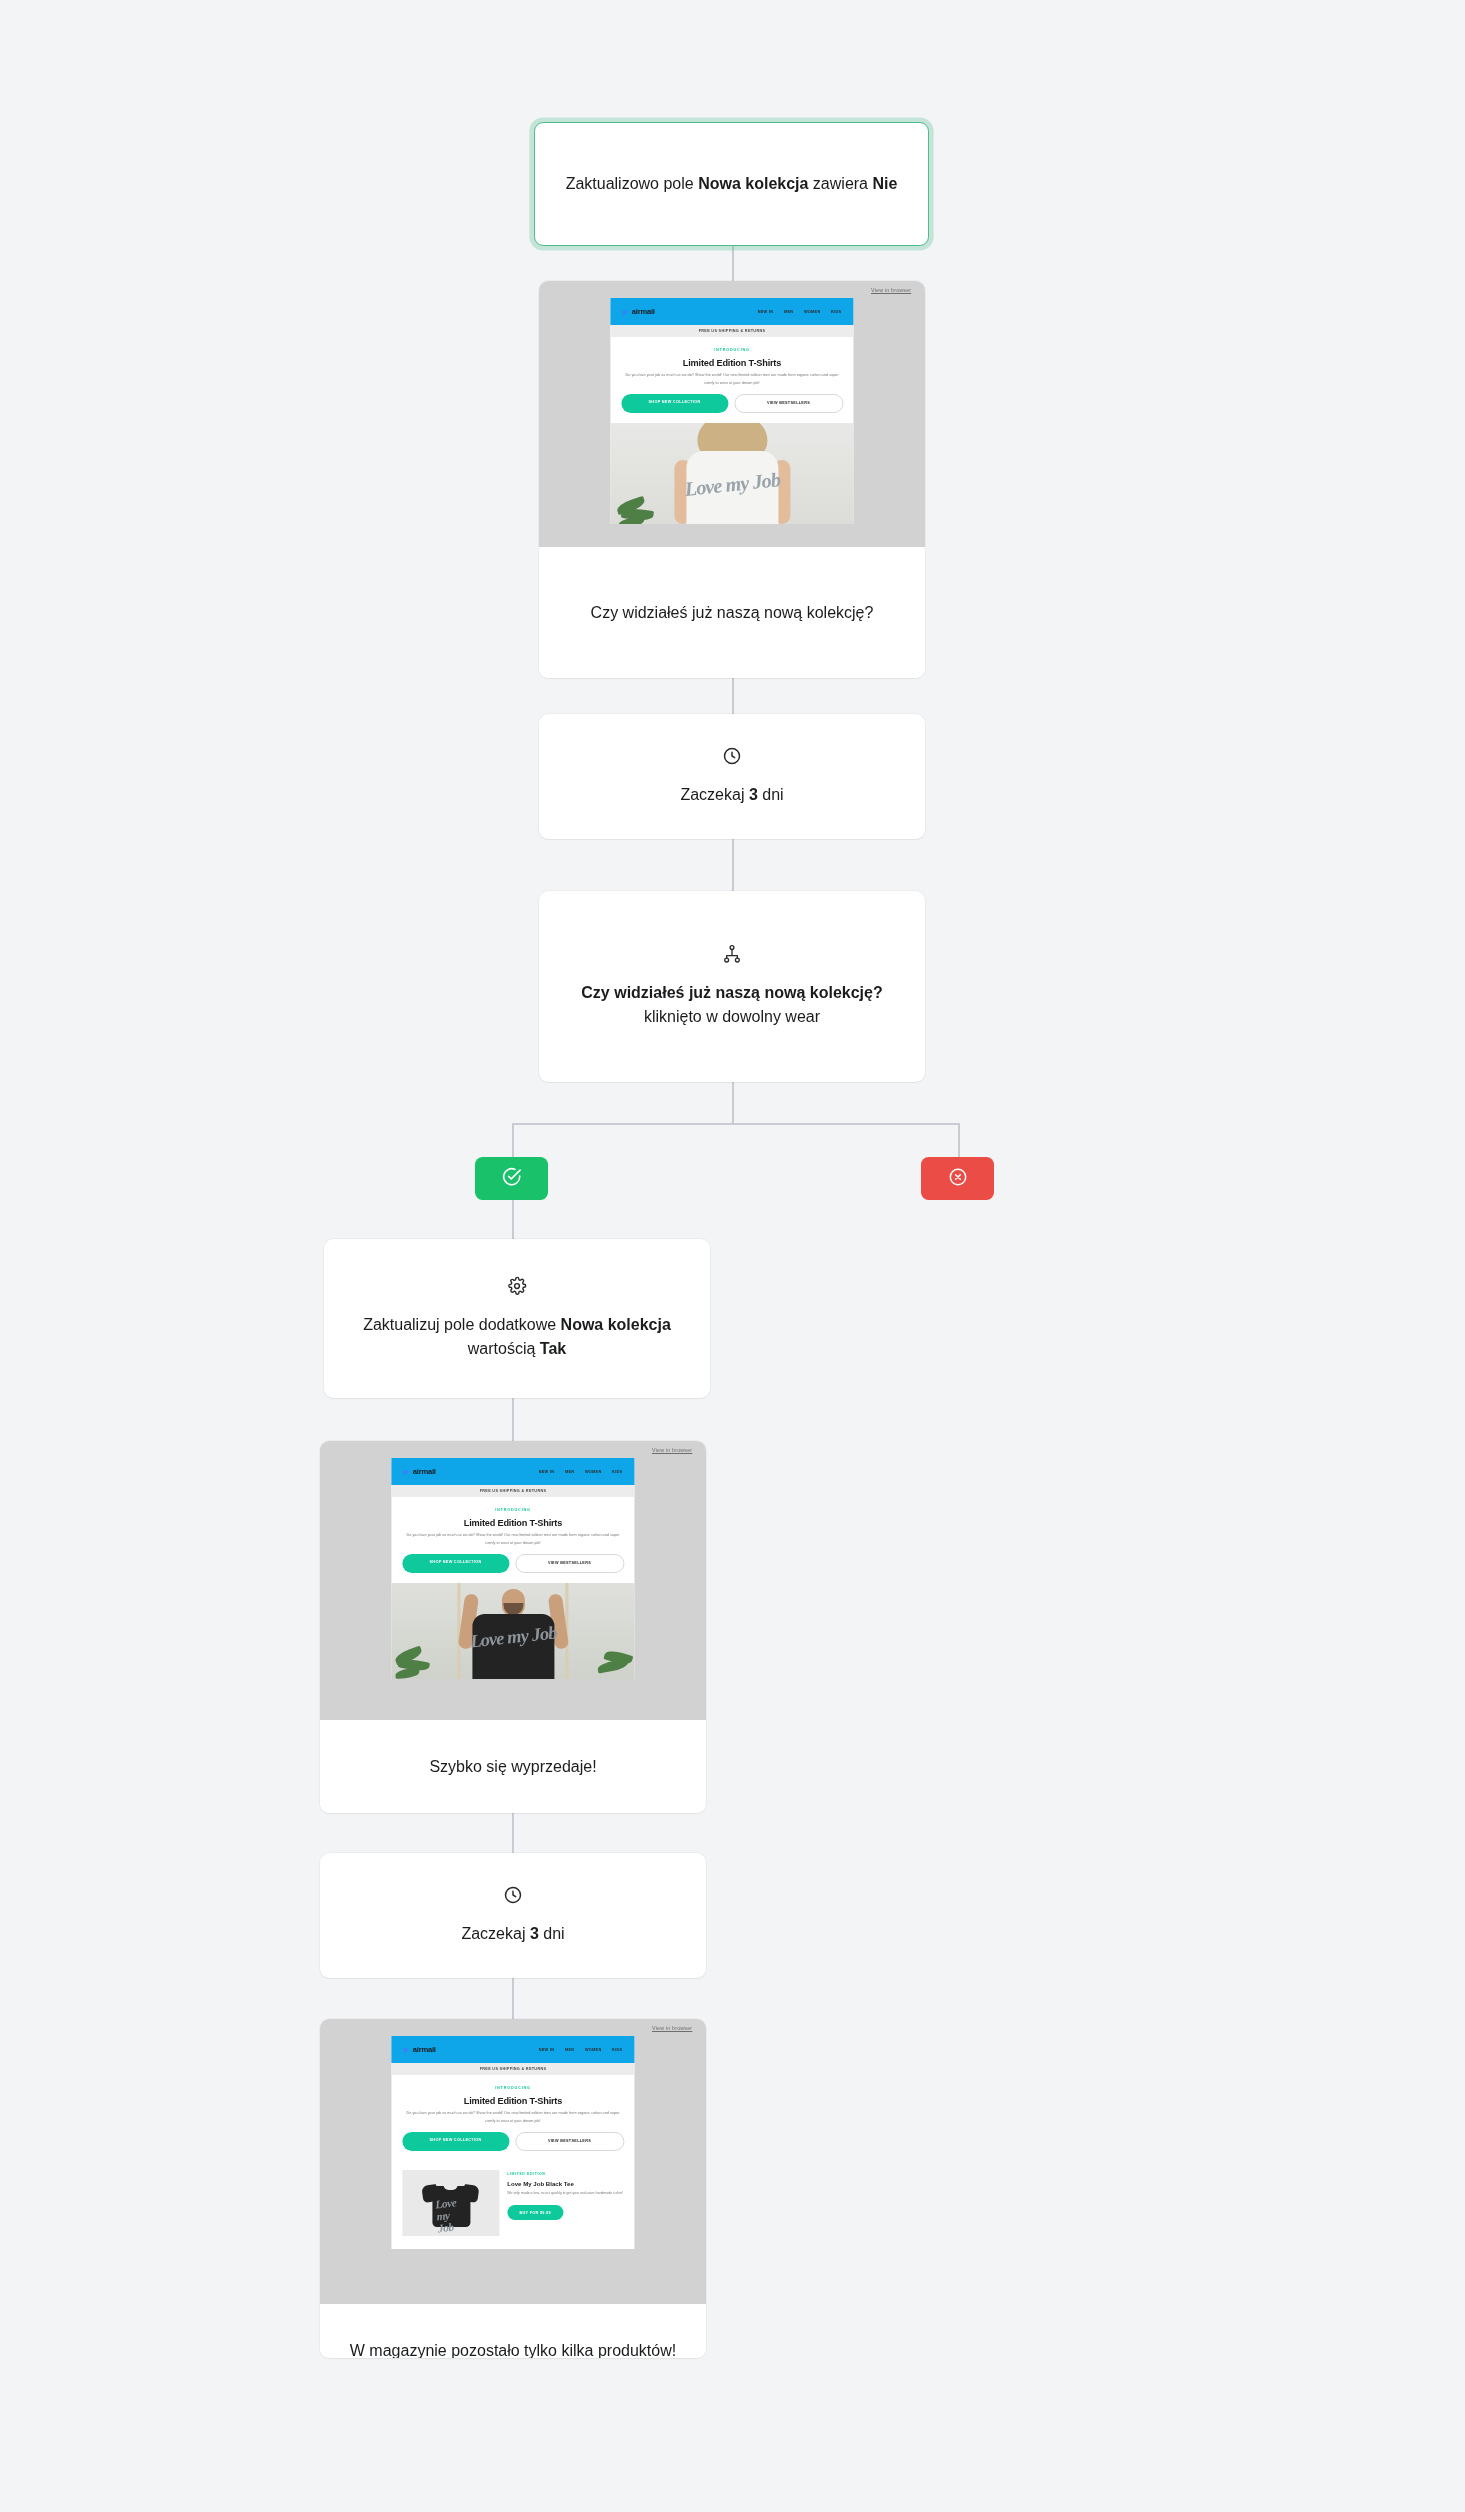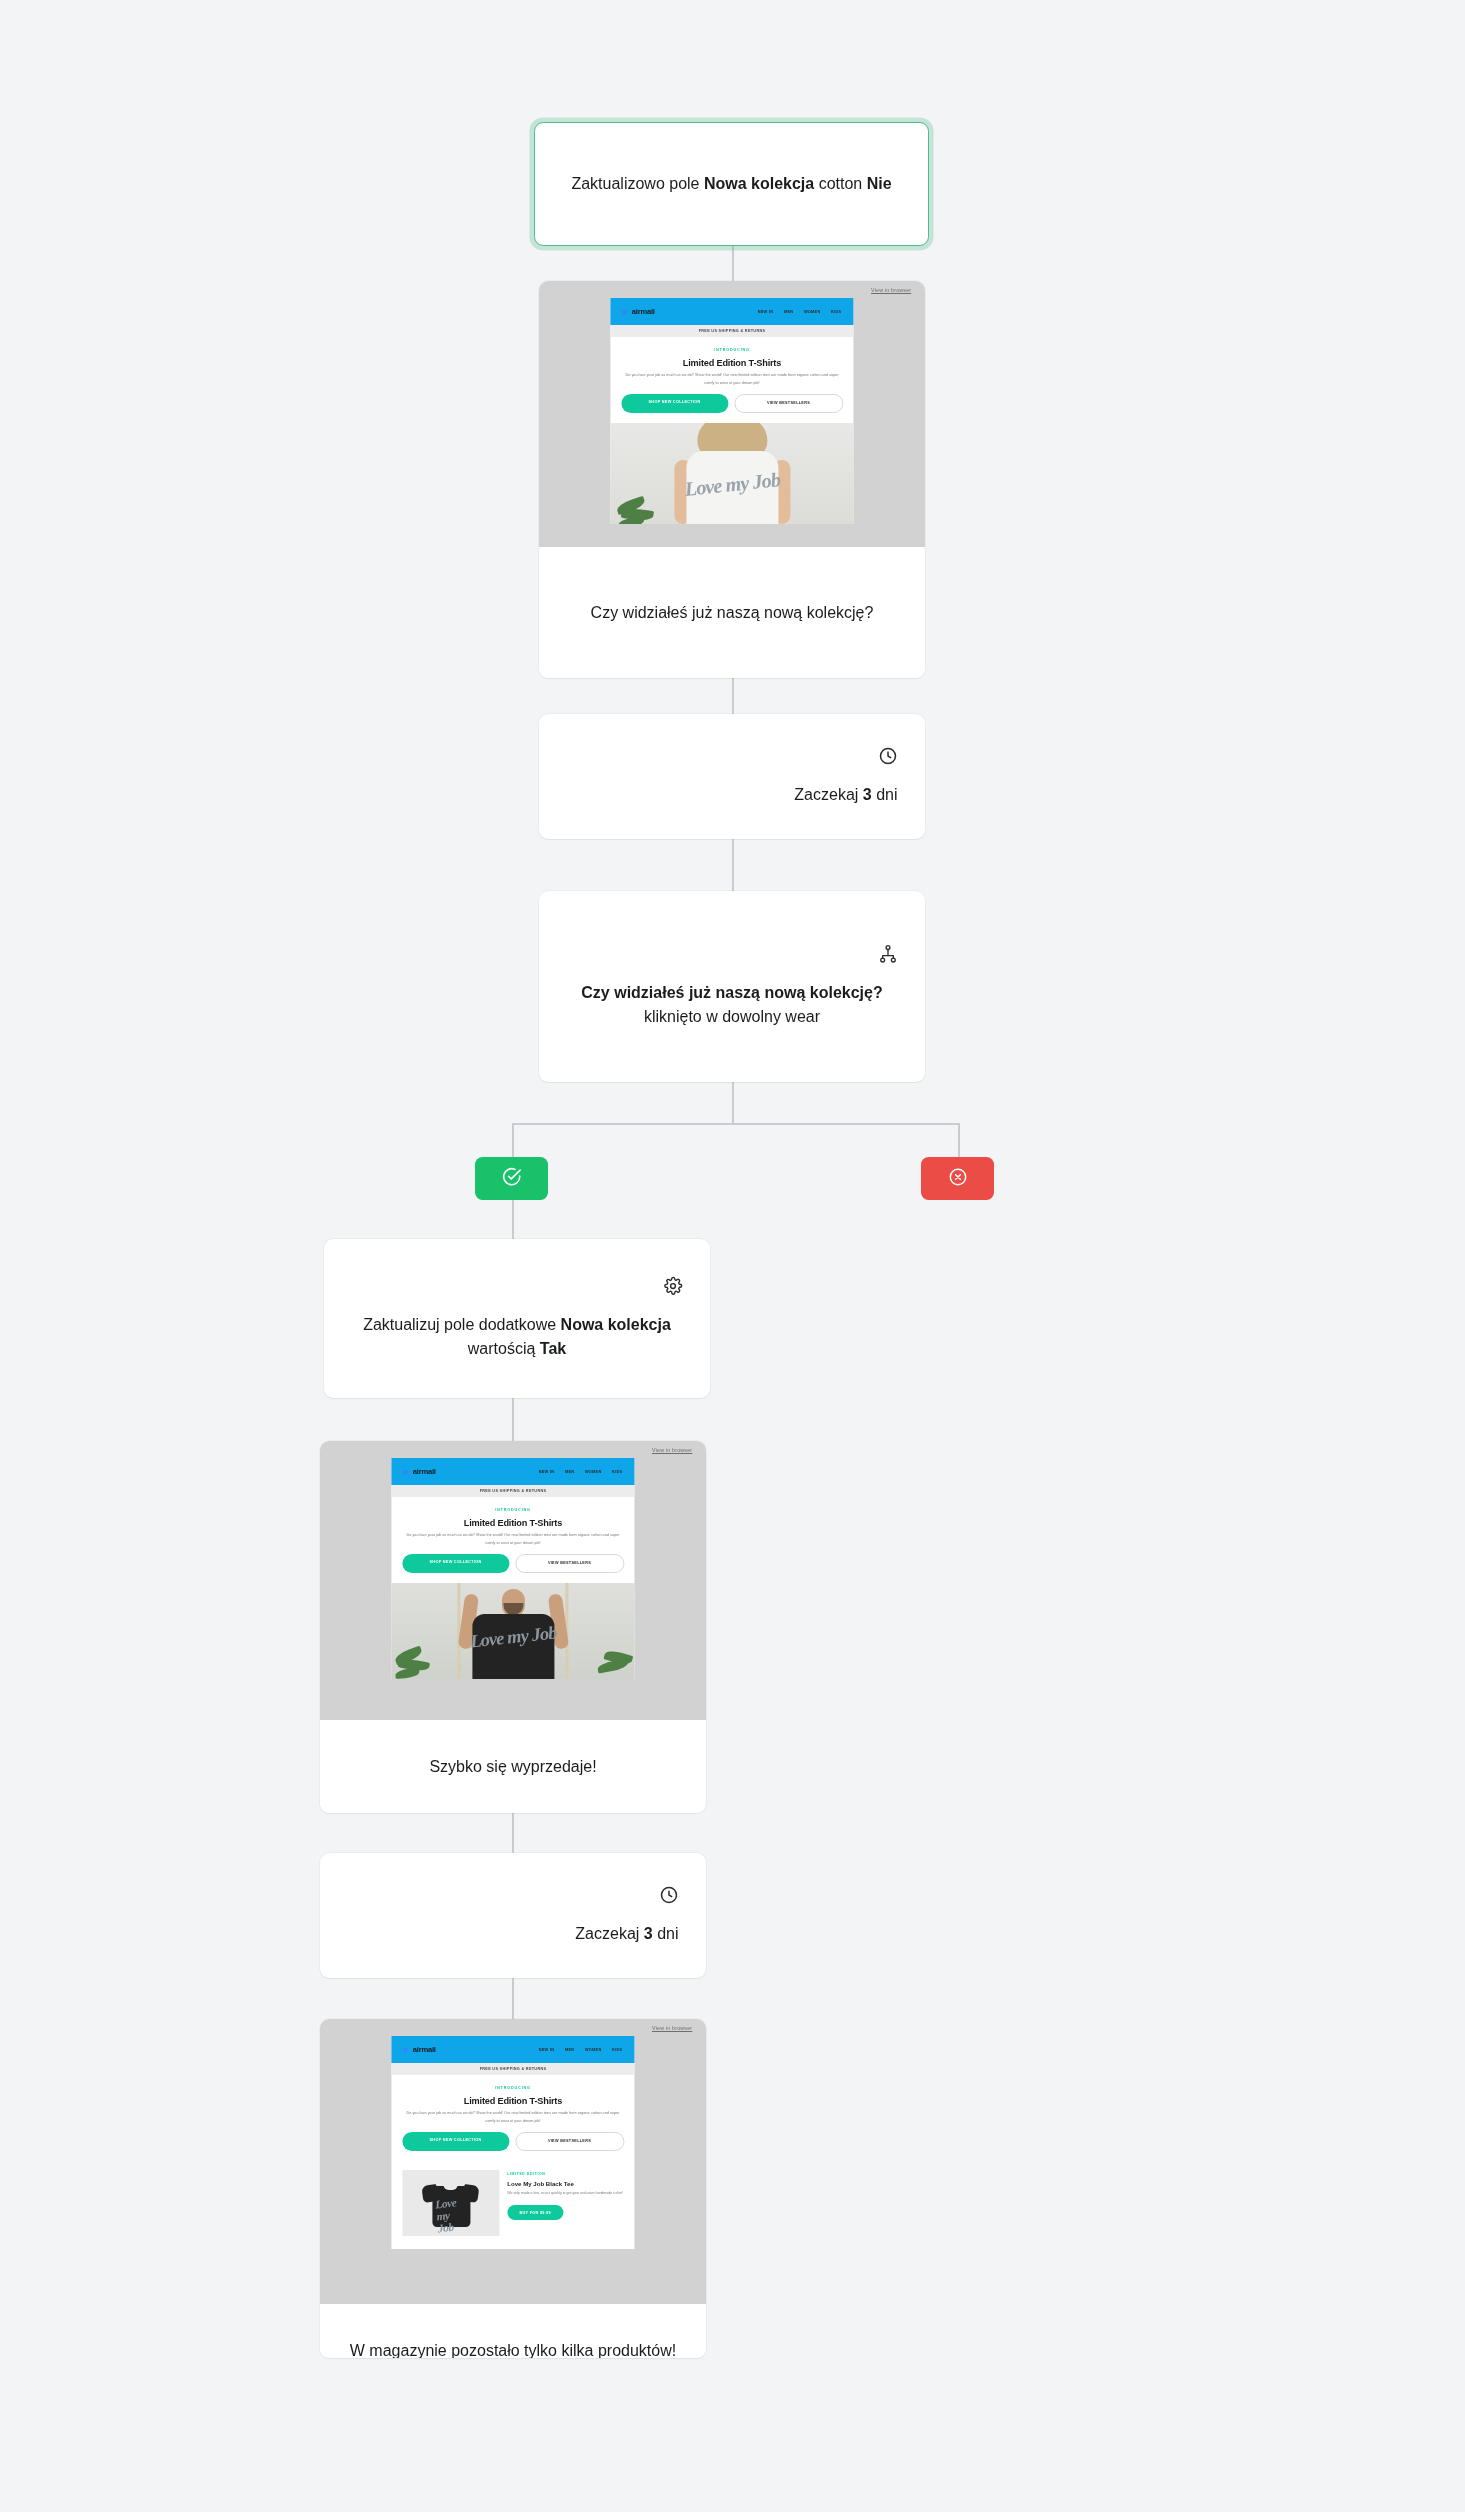--- a/index.html
+++ b/index.html
@@ -57,21 +57,21 @@
     color: #1b1c1e;
     text-align: center;
     font-weight: 400;
   }
   .trigger-text b { font-weight: 700; }
 
   
   .simple-node {
     display: flex;
     flex-direction: column;
-    align-items: flex-end;
+    align-items: center;
     justify-content: center;
     padding: 20px 27.5px;
   }
   .node-icon {
     display: block;
     margin-bottom: 17px;
     line-height: 0;
   }
   .node-text {
     font-size: 16px;
@@ -344,21 +344,21 @@
   <div class="conn-h" style="left:512px; top:1123px; width:447px;"></div>
   <div class="conn-v" style="left:512px; top:1123px; height:34px;"></div>
   <div class="conn-v" style="left:958px; top:1123px; height:34px;"></div>
   <div class="conn-v" style="left:512px; top:1200px; height:40px;"></div>
   <div class="conn-v" style="left:512px; top:1398px; height:43px;"></div>
   <div class="conn-v" style="left:512px; top:1813px; height:40px;"></div>
   <div class="conn-v" style="left:512px; top:1978px; height:41px;"></div>
 
   <div class="trigger" style="left:534px; top:122px; width:395px; height:124px;">
     <div class="trigger-text">
-      <span>Zaktualizowo pole </span><b>Nowa kolekcja</b><span> cotton </span><b>Nie</b>
+      <span>Zaktualizowo pole </span><b>Nowa kolekcja</b><span> zawiera </span><b>Nie</b>
     </div>
   </div>
 
   <div class="node email-node" style="left:539px; top:281px; width:386px; height:397px;">
     <div class="email-thumb" style="height:266px;">
       <span class="view-browser">View in browser</span>
       <div class="email-body">
         <div class="em-head">
           <div class="em-logo">
             <span class="em-logo-mark"></span>

